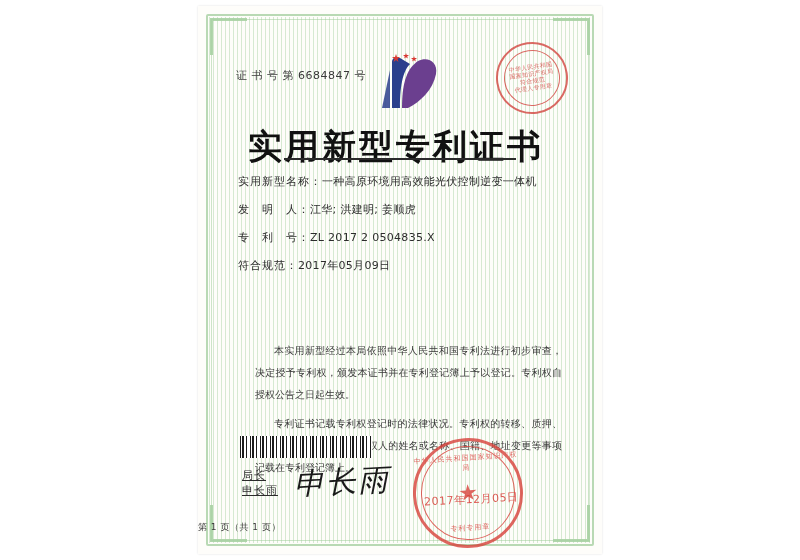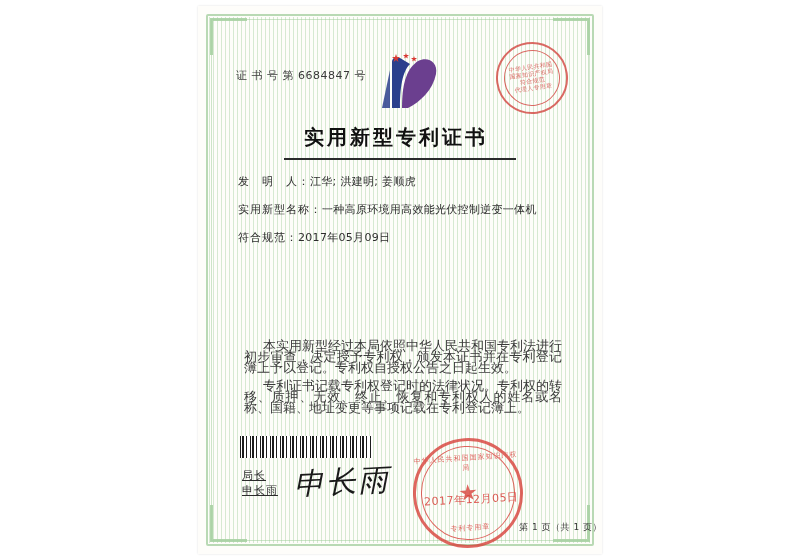--- a/index.html
+++ b/index.html
@@ -134,21 +134,21 @@
     height: 60px;
   }
 
   .title {
     position: absolute;
     left: 0;
     right: 8px;
     top: 118px;
     text-align: center;
     font-family: Liberation Sans, sans-serif;
-    font-size: 20px;
+    font-size: 34px;
     font-weight: bold;
     letter-spacing: 3px;
     color: #111;
   }
   .title-rule {
     position: absolute;
     left: 86px;
     right: 86px;
     top: 152px;
     height: 2px;
@@ -170,25 +170,25 @@
     white-space: nowrap;
     overflow: hidden;
     text-overflow: ellipsis;
   }
   .field .k { letter-spacing: 1px; }
   .field .v { letter-spacing: .3px; }
 
   
   .body-text {
     position: absolute;
-    left: 46px;
+    left: 57px;
     right: 40px;
     top: 334px;
-    font-size: 13px;
-    line-height: 11px;
+    font-size: 10px;
+    line-height: 22px;
     color: #3a3a3a;
     text-align: justify;
   }
   .body-text p {
     margin: 0 0 7px 0;
     text-indent: 19px;
   }
 
   
   .barcode {
@@ -274,21 +274,21 @@
     opacity: .85;
     letter-spacing: .5px;
     transform: rotate(-3deg);
   }
 
   .page-footer {
     position: absolute;
     left: 0;
     right: 0;
     bottom: 20px;
-    text-align: right;
+    text-align: left;
     font-size: 9px;
     color: #3a3a3a;
     letter-spacing: .5px;
   }
 </style>
 </head>
 <body>
 
 <div id="certificate">
 
@@ -323,24 +323,27 @@
           <polygon points="62,4 62.7,6 65,6 63.2,7.4 63.9,9.6 62,8.3 60.1,9.6 60.8,7.4 59,6 61.3,6"></polygon>
         </g>
       </svg>
     </div>
 
     <div class="title">实用新型专利证书</div>
     <div class="title-rule"></div>
 
     <div class="fields">
       <div class="field">
+        <span class="k">实用新型名称：</span><span class="v">一种高原环境用高效能光伏控制逆变一体机</span>
+      </div>
+      <div class="field">
         <span class="k">发　明　人：</span><span class="v">江华; 洪建明; 姜顺虎</span>
       </div>
       <div class="field">
-        <span class="k">实用新型名称：</span><span class="v">一种高原环境用高效能光伏控制逆变一体机</span>
+        <span class="k">专　利　号：</span><span class="v">ZL 2017 2 0504835.X</span>
       </div>
       <div class="field">
         <span class="k">符合规范：</span><span class="v">2017年05月09日</span>
       </div>
     </div>
 
     <div class="body-text">
       <p>本实用新型经过本局依照中华人民共和国专利法进行初步审查，决定授予专利权，颁发本证书并在专利登记簿上予以登记。专利权自授权公告之日起生效。</p>
       <p>专利证书记载专利权登记时的法律状况。专利权的转移、质押、无效、终止、恢复和专利权人的姓名或名称、国籍、地址变更等事项记载在专利登记簿上。</p>
     </div>

